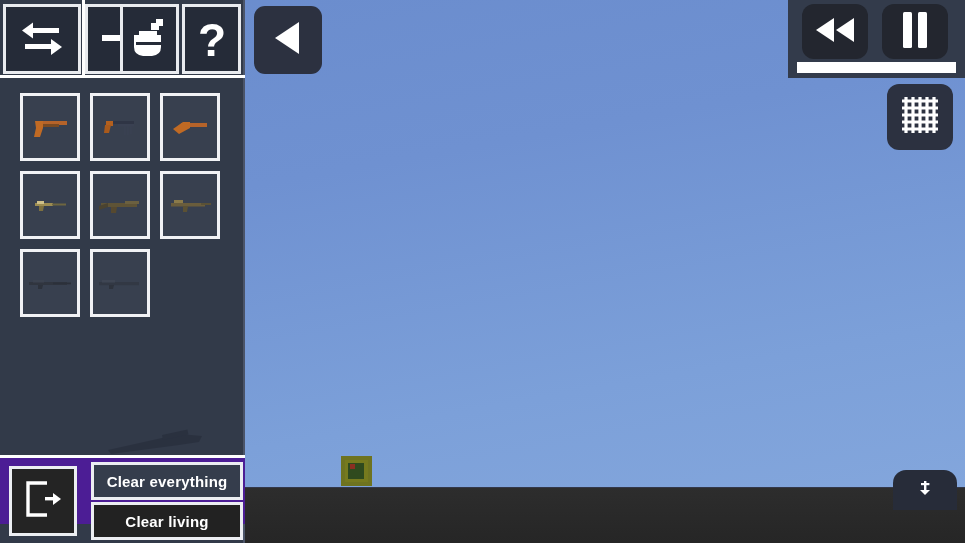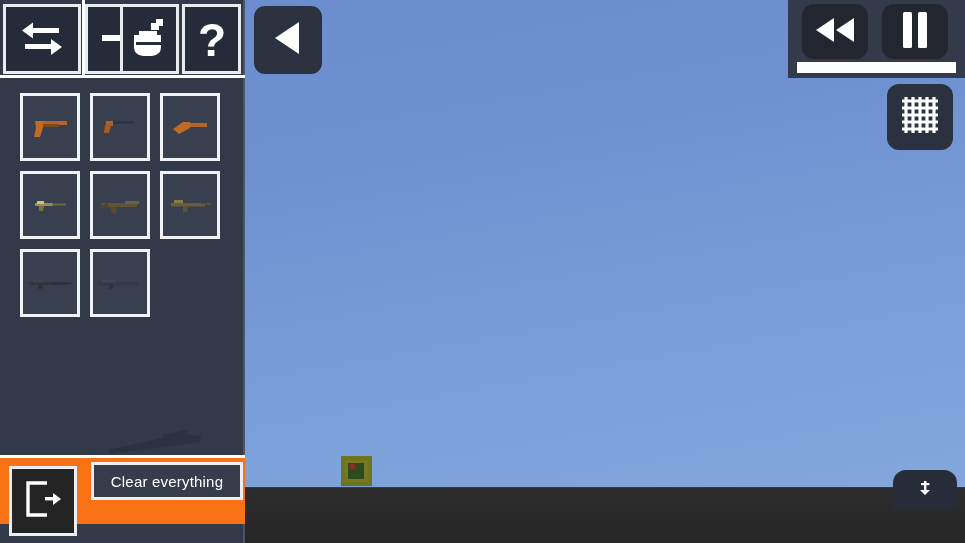--- a/index.html
+++ b/index.html
@@ -78,22 +78,23 @@
 
   
   #weapon-preview {
     position:absolute; left:100px; top:428px; width:110px; height:26px;
     opacity:.62;
   }
 
   
   #bottom-bar {
     position:absolute; left:0; top:455px; width:245px; height:69px;
-    background:#f97316;
+    background:#4c1d95;
     border-top:3px solid #ffffff;
+    font-weight:bold;
   }
   #exit-btn {
     position:absolute; left:9px; top:8px; width:68px; height:70px;
     background:#242424;
     border:3px solid #eceef2;
     display:flex; align-items:center; justify-content:center;
   }
   .clear-btn {
     position:absolute; left:91px; width:152px; height:38px;
     border:3px solid #eceef2;
@@ -299,20 +300,23 @@
             <polygon points="32,16 32,28 40,22"></polygon>
           </g>
         </svg>
       </span>
     </div>
 
     <div id="clear-everything" class="clear-btn">
       <span>Clear everything</span>
     </div>
 
+    <div id="clear-living" class="clear-btn">
+      <span>Clear living</span>
+    </div>
   </div>
 </div>
 
 <div id="back-btn">
   <span>
     <svg width="34" height="38" viewBox="0 0 34 38">
       <polygon points="28,3 28,35 4,19" fill="#ffffff"></polygon>
     </svg>
   </span>
 </div>

